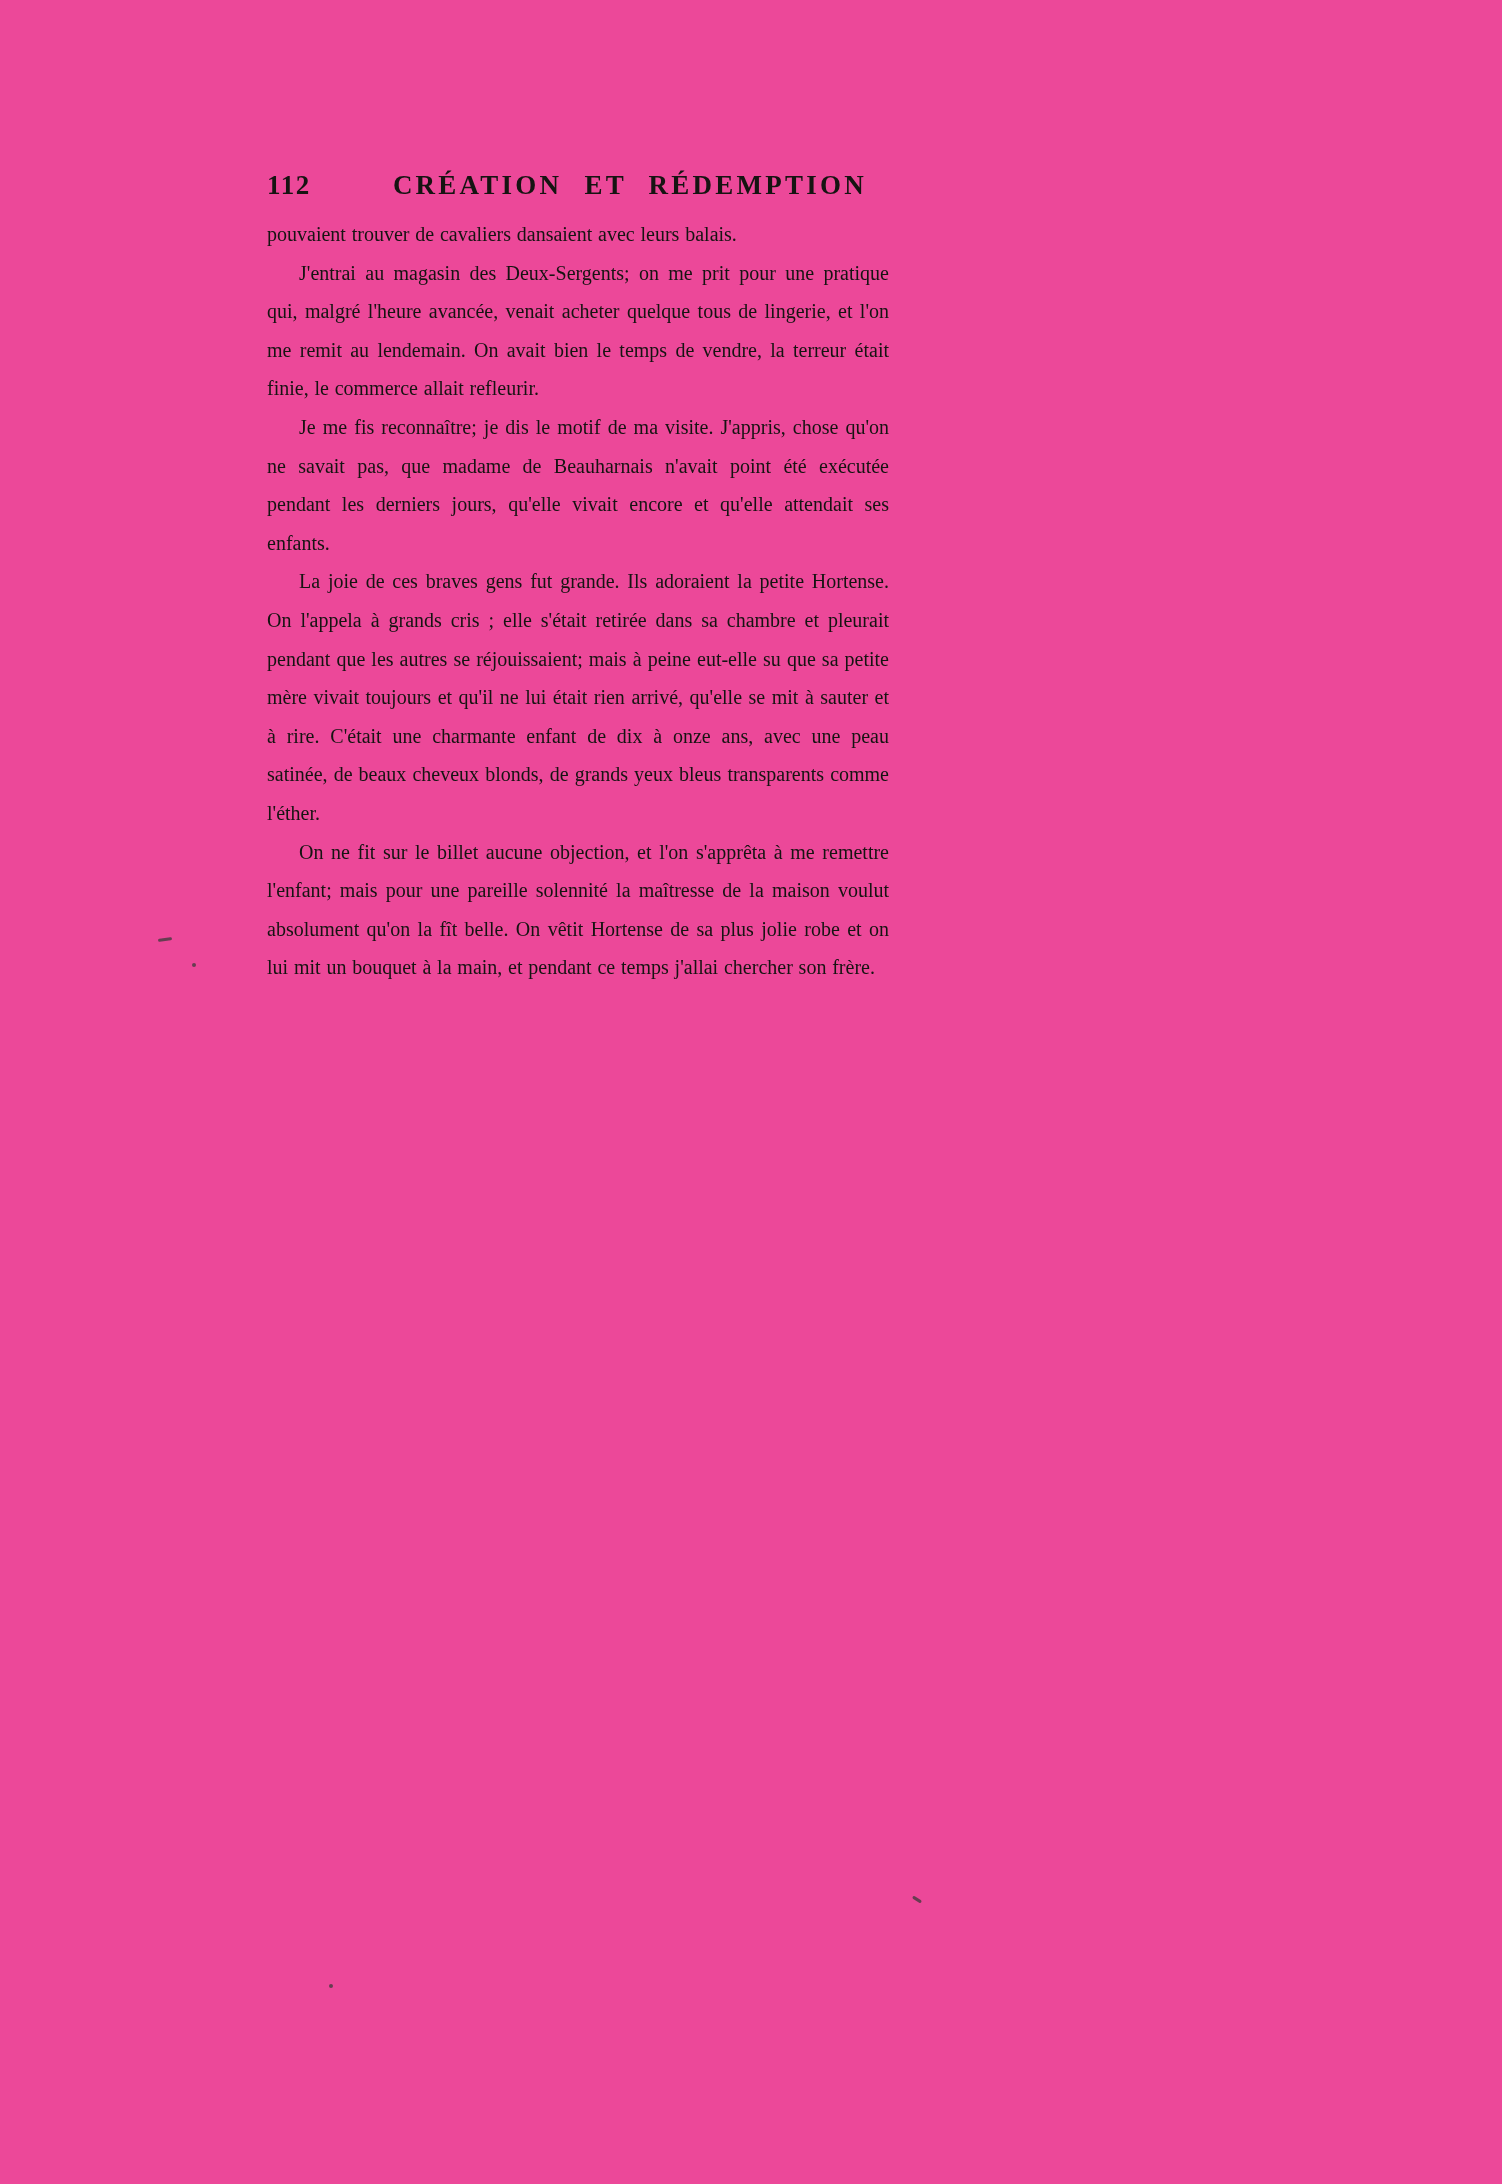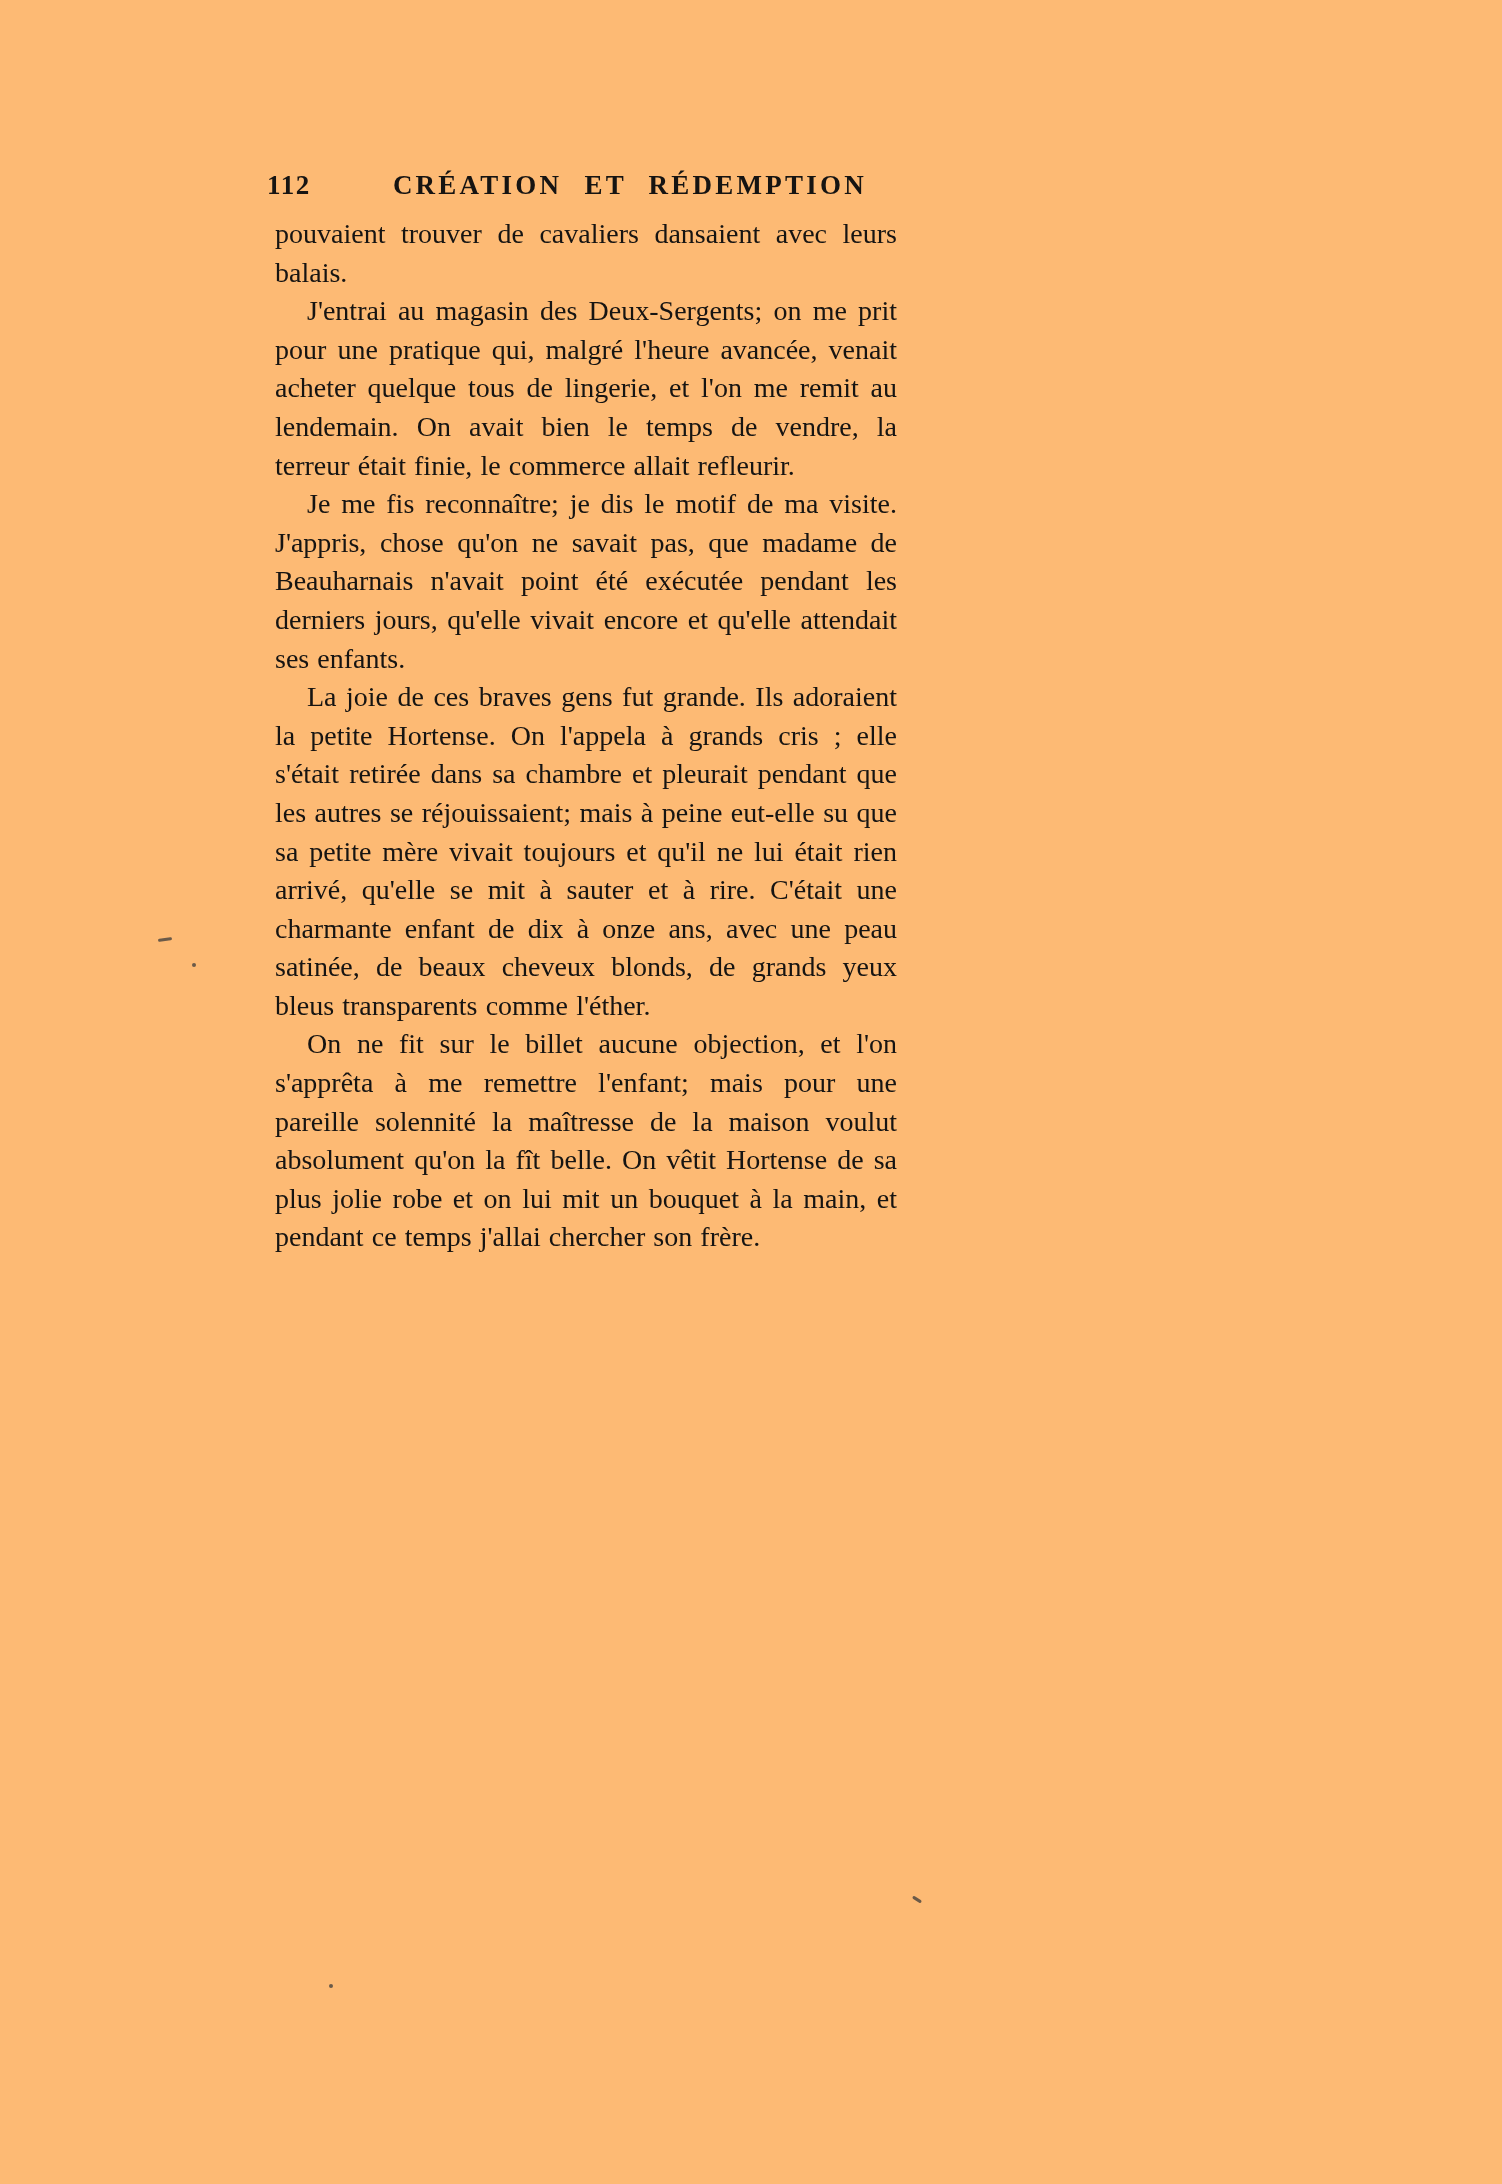--- a/index.html
+++ b/index.html
@@ -4,21 +4,21 @@
 <style>
   html, body {
     margin: 0;
     padding: 0;
     background: #e9e9e9;
   }
   .page {
     position: relative;
     width: 1502px;
     height: 2184px;
-    background: #fdba74;
+    background: #ec4899;
     margin: 0 auto;
     overflow: hidden;
     font-family: "Liberation Serif", "DejaVu Serif", serif;
     color: #161412;
   }
   .page-header {
     position: absolute;
     left: 267px;
     top: 170px;
     width: 622px;
@@ -35,25 +35,24 @@
   }
   .running-title {
     word-spacing: 0.45em;
     margin-left: 40px;
   }
   .text-block {
     position: absolute;
     left: 267px;
     top: 215px;
     width: 622px;
-    font-size: 28px;
+    font-size: 20px;
     line-height: 38.6px;
     text-align: justify;
     word-spacing: 0.04em;
-    margin-left: 8px;
   }
   .para {
     margin: 0;
     text-indent: 32px;
   }
   .para.no-indent {
     text-indent: 0;
   }
   
   .artifact {

